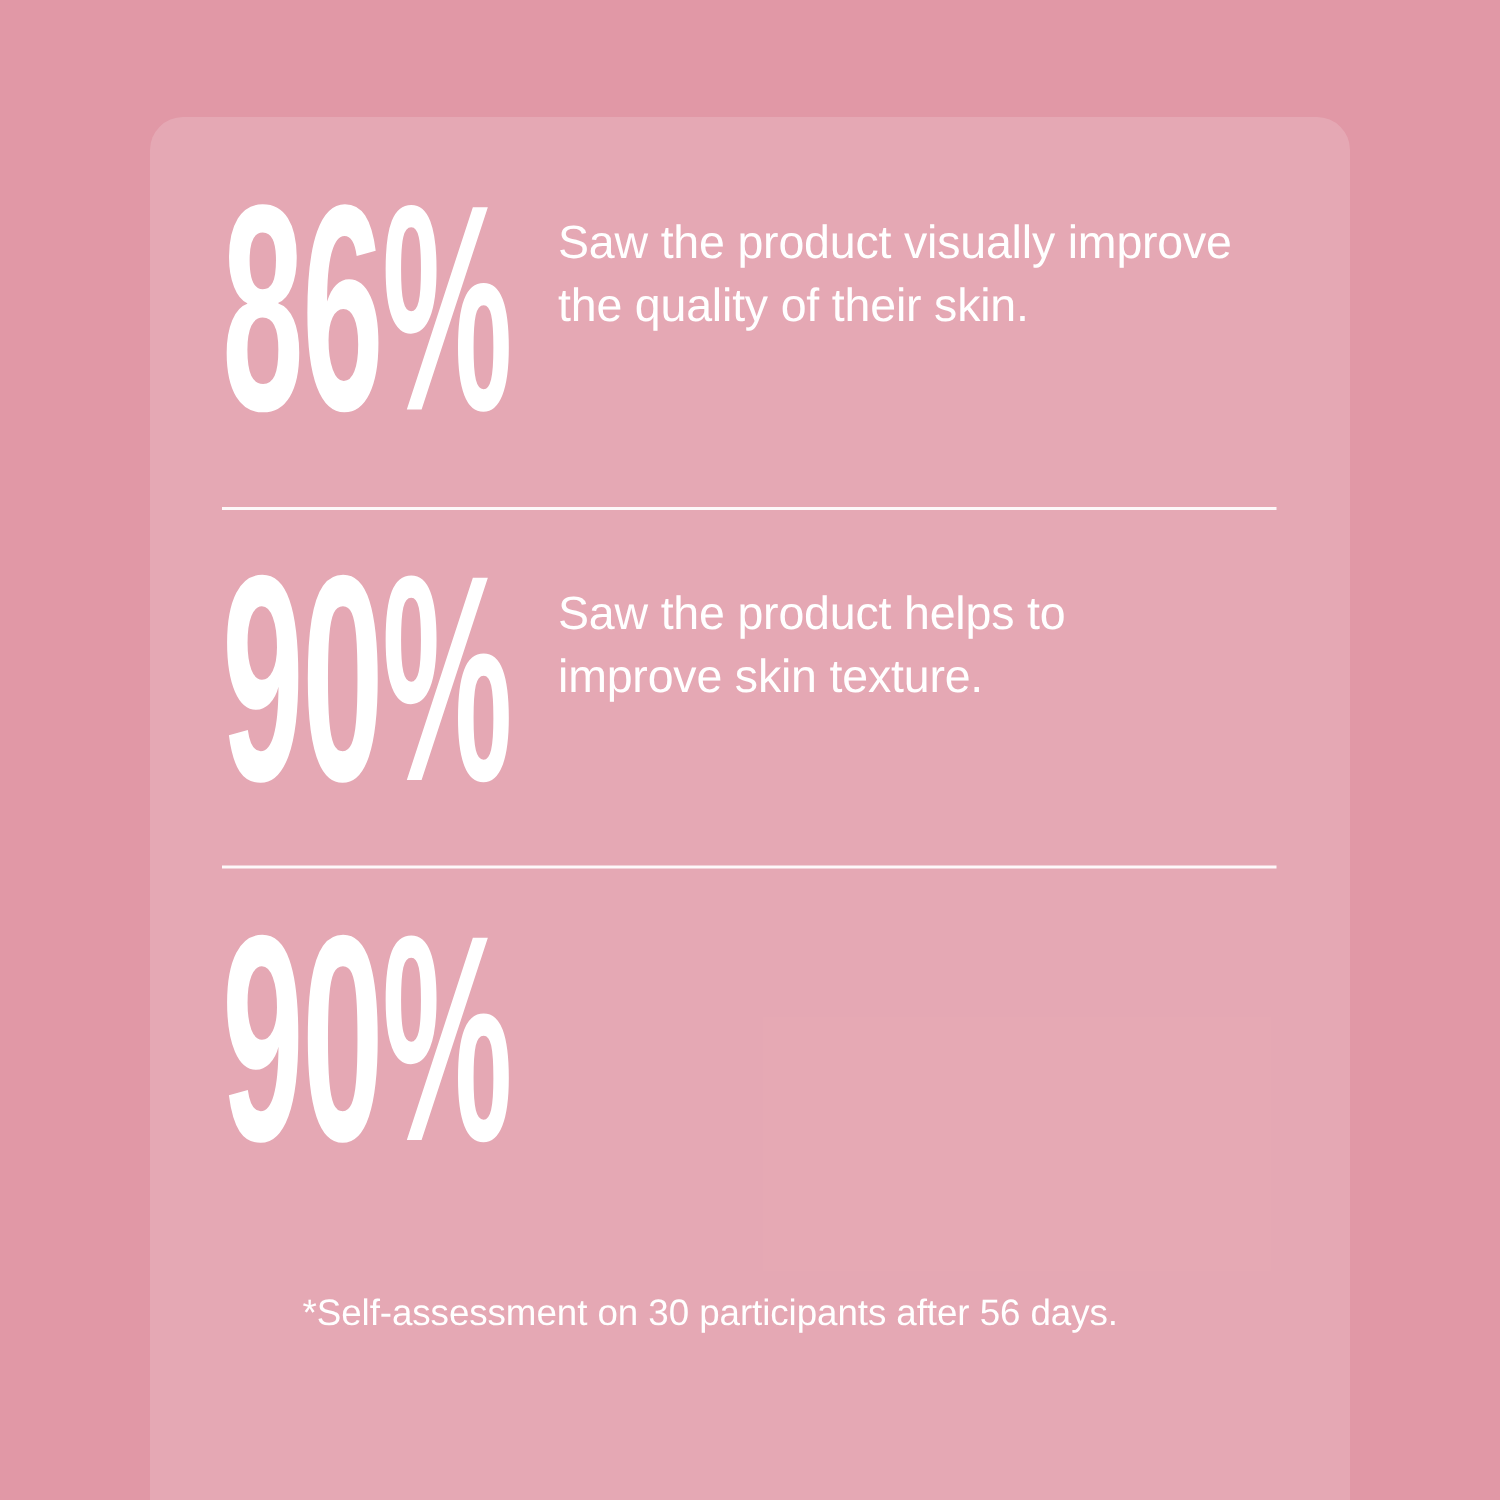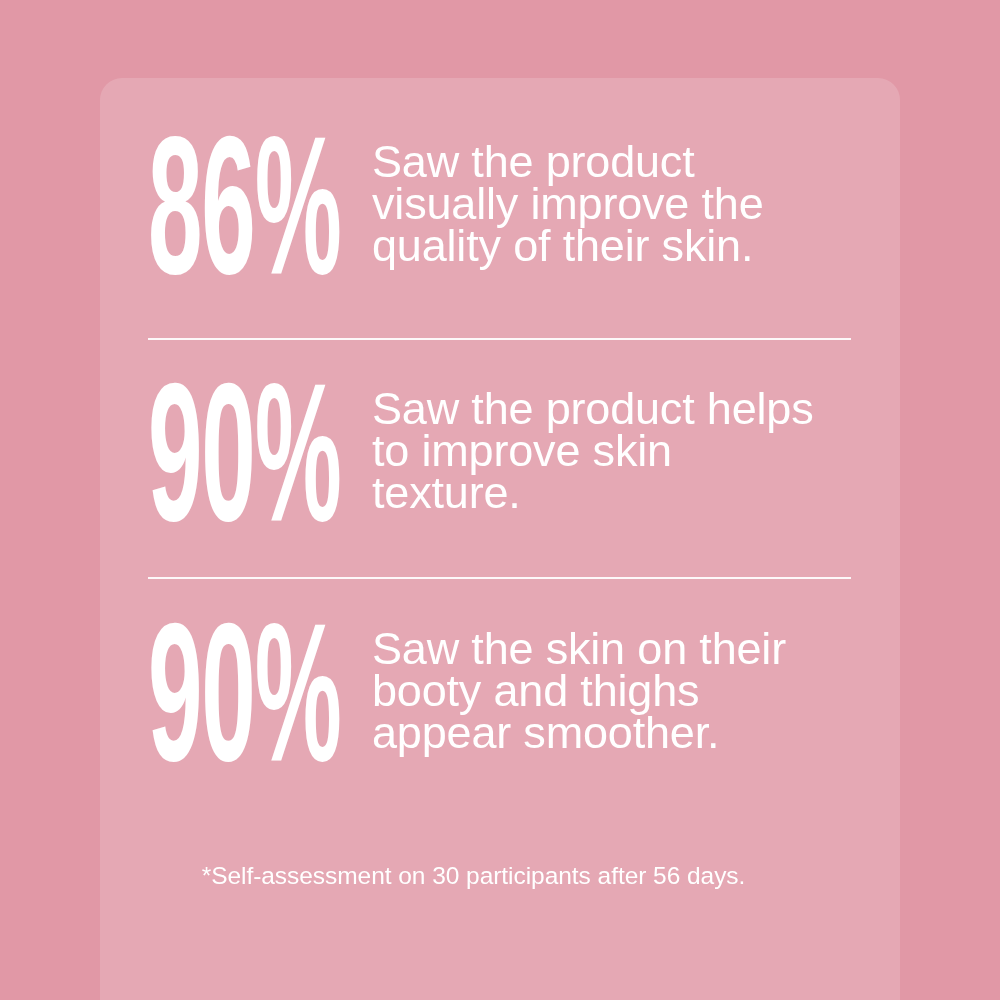--- a/index.html
+++ b/index.html
@@ -46,21 +46,21 @@
     transform:scaleX(0.50);
     transform-origin:left top;
     width:460px;
     flex:0 0 auto;
     margin-right:-236px;
     white-space:nowrap;
   }
 
   .stat-text {
     color:#ffffff;
-    font-size:45px;
+    font-size:31px;
     line-height:42px;
     font-weight:400;
     letter-spacing:-0.004em;
     padding-top:15px;
     width:452px;
     flex:0 0 auto;
   }
 
   .divider {
     position:absolute;
@@ -100,18 +100,17 @@
 
   <div class="stat-row" id="stat-row-1">
     <div class="stat-value">90%</div>
     <div class="stat-text">Saw the product helps to improve skin texture.</div>
   </div>
 
   <div class="divider" id="divider-1"></div>
 
   <div class="stat-row" id="stat-row-2">
     <div class="stat-value">90%</div>
-    <div class="stat-text">Saw the skin on their booty and thighs appear smoother.</div>
   </div>
 
 </div>
 
 <div id="footnote">*Self-assessment on 30 participants after 56 days.</div>
 
 </body></html>

